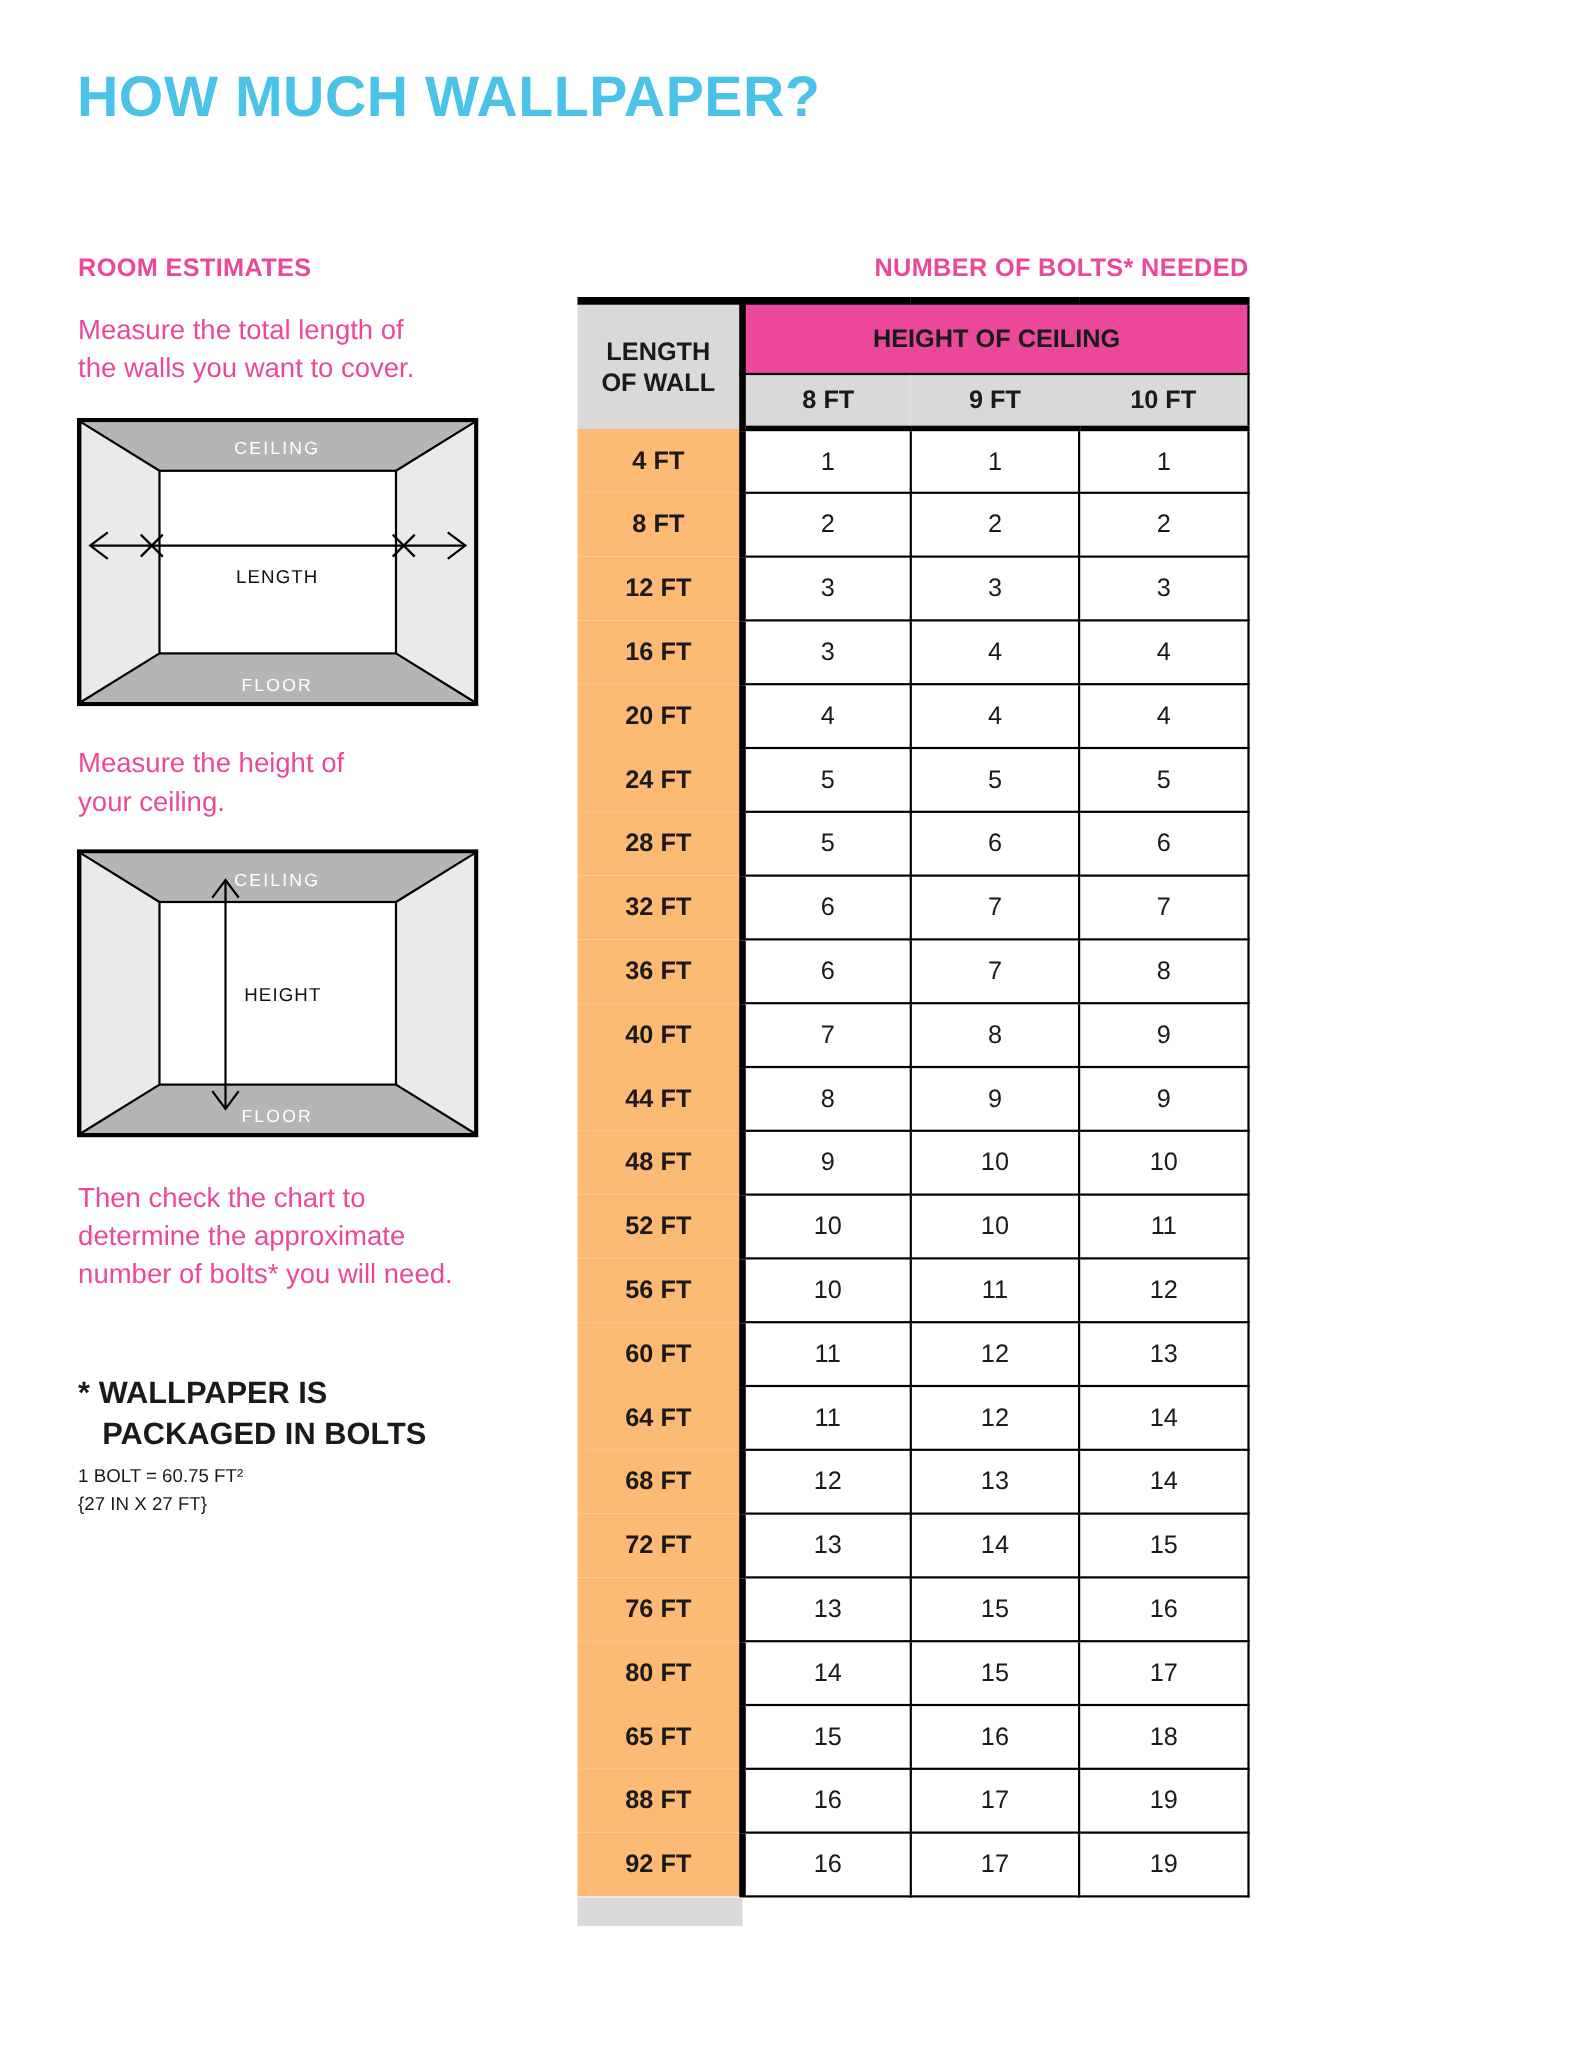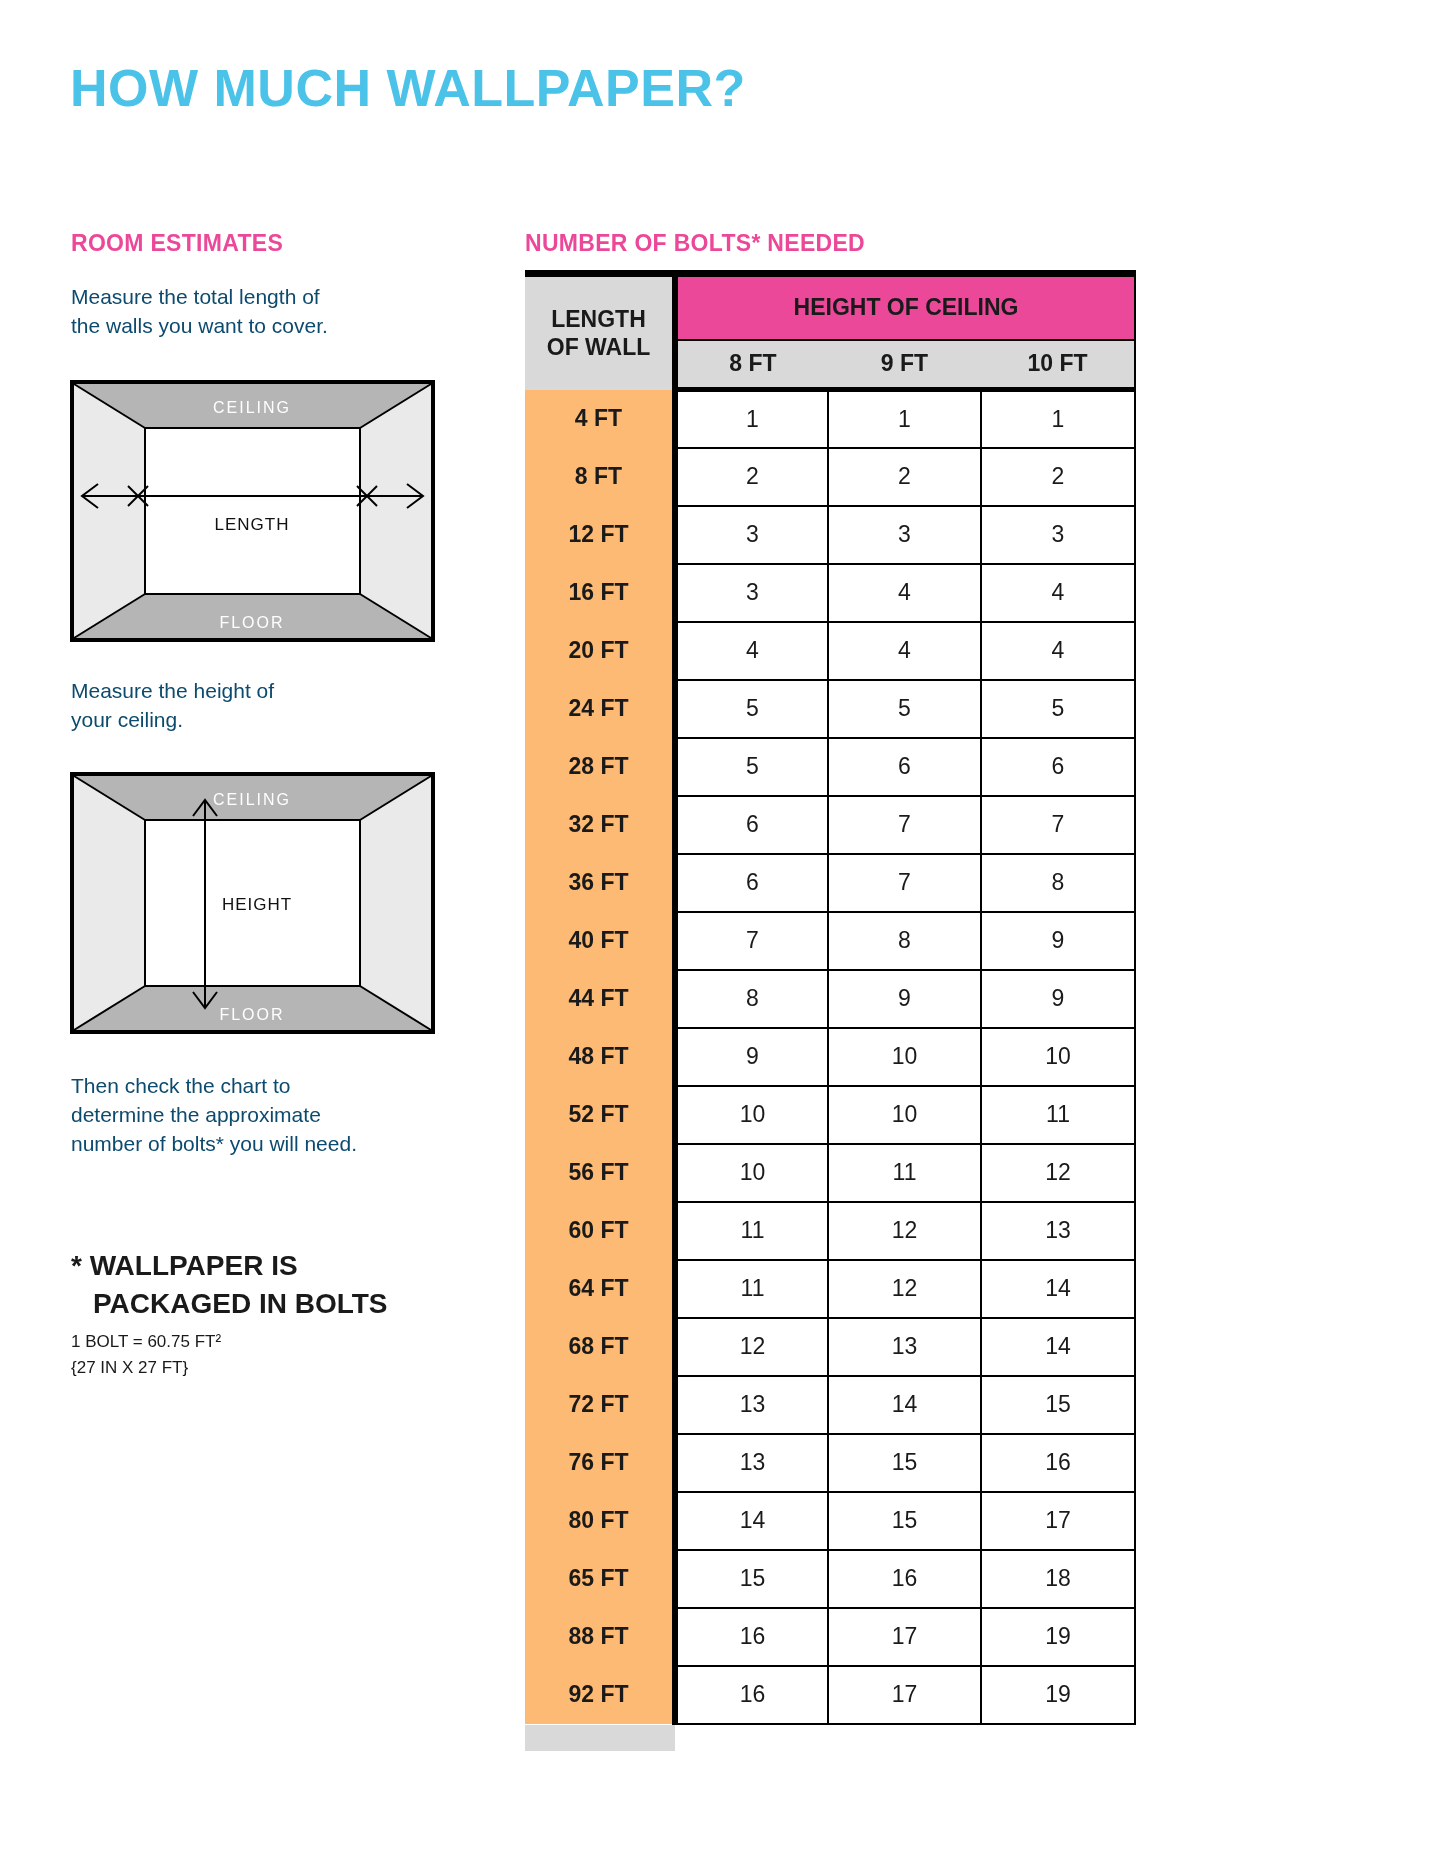--- a/index.html
+++ b/index.html
@@ -10,25 +10,25 @@
   .page-title {
     position:absolute; left:70px; top:58px;
     font-size:52px; font-weight:bold; letter-spacing:0.5px;
     color:#4BC2E8;
   }
   .section-heading {
     position:absolute; font-size:23px; font-weight:bold;
     color:#ec4899; letter-spacing:0.3px;
   }
   .room-heading { left:71px; top:230px; }
-  .table-heading { left:525px; top:230px; width:610px; text-align:left; }
+  .table-heading { left:525px; top:230px; width:610px; text-align:right; }
 
   .para {
-    position:absolute; font-size:21px; line-height:1.38;
-    white-space:pre-line; color:#0c4a6e;
+    position:absolute; font-size:25px; line-height:1.38;
+    white-space:pre-line; color:#ec4899;
   }
   #step1 { left:71px; top:283px; }
   #step2 { left:71px; top:677px; }
   #step3 { left:71px; top:1072px; }
 
   .diagram { position:absolute; left:70px; display:block; }
   #length-diagram { top:380px; }
   #height-diagram { top:772px; }
 
   .footnote {

